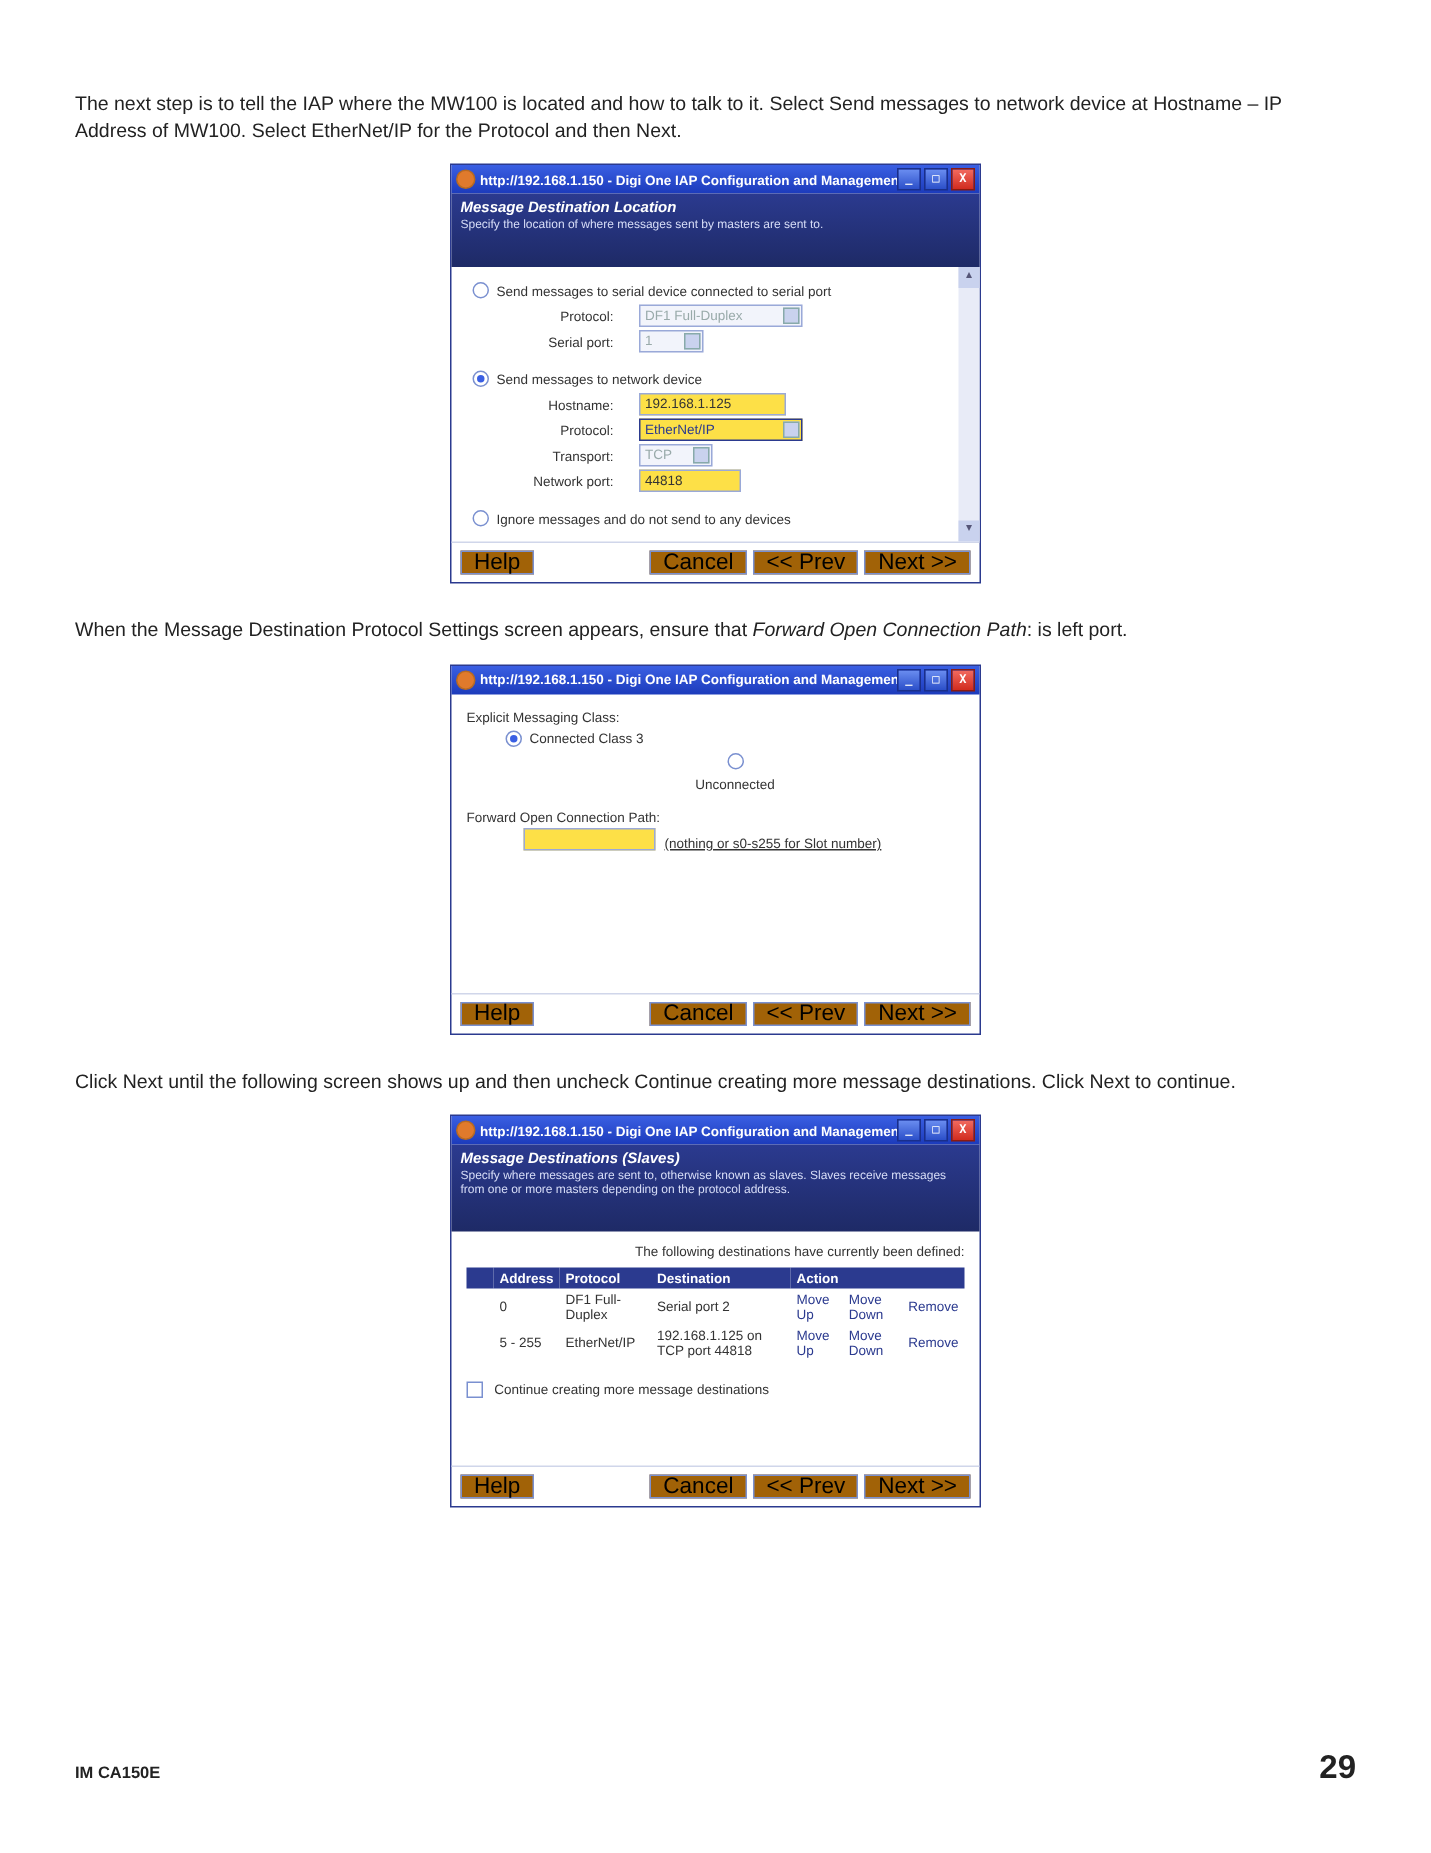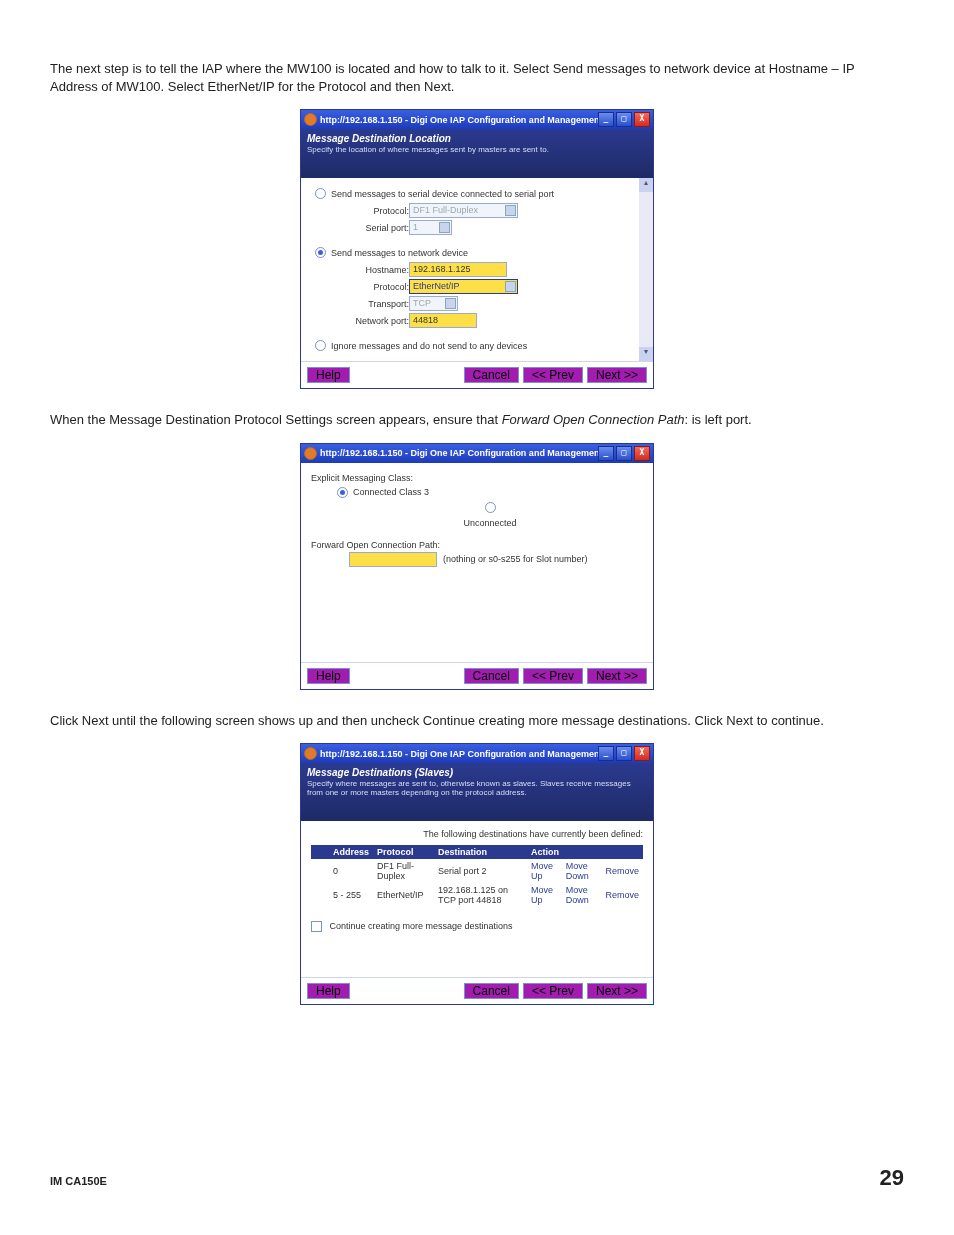--- a/index.html
+++ b/index.html
@@ -74,40 +74,40 @@
   }
   .body-area .scroll-arrow-t, .body-area .scroll-arrow-b {
     position: absolute; right:-14px; width:14px; height:14px;
     background:#c9d2ee; text-align:center; font-size:8px; color:#557;
   }
   .body-area .scroll-arrow-t { top:0; }
   .body-area .scroll-arrow-b { bottom:0; }
   .radio-row { display:flex; align-items:center; gap:5px; margin: 2px 0 4px 4px;}
   .radio { width:9px; height:9px; border:1px solid #7a90d0; border-radius:50%; background:#fff; position:relative;}
   .radio.sel::after{content:"";position:absolute;left:2px;top:2px;width:5px;height:5px;border-radius:50%;background:#3a5fe3;}
-  .frow { display:flex; align-items:center; margin: 2px 0 2px 38px; gap:0;}
+  .frow { display:flex; align-items:center; margin: 2px 0 2px 38px; gap:17px;}
   .frow label { width:60px; text-align:right; }
   .fld {
     border:1px solid #9aa9d8; background:#fde047; height:13px;
     padding:0 3px; font-size:9px; line-height:13px; min-width:90px;
     display:inline-block;
   }
   .fld.drop { min-width:90px; position:relative; padding-right:14px;}
   .fld.drop::after{content:"";position:absolute;right:1px;top:1px;width:11px;height:11px;background:#c9d2ee;border:1px solid #8aa; box-sizing:border-box;}
   .fld.dis { background:#f2f4fb; color:#9aa; }
   .fld.sm { min-width: 24px; }
   .fld.md { min-width: 60px; }
   .fld.blue { color:#2b3a8f; border-color:#2b3a8f;}
   .footer {
     border-top:1px solid #d0d6ea;
     padding:5px 6px;
     display:flex; align-items:center;
   }
   .btn {
-    border:1px solid #7a90d0; background:#a21caf; font-size:12px;
+    border:1px solid #7a90d0; background:#a16207; font-size:15px;
     padding:1px 8px; height:16px; line-height:12px;
   }
   .spacer { flex:1 1 auto; }
   .btn + .btn { margin-left:4px; }
   .section-gap { height:8px; }
   .tbl { width:100%; border-collapse:collapse; font-size:9px; }
   .tbl th { background:#2b3a8f; color:#fff; text-align:left; padding:2px 4px; font-weight:bold;}
   .tbl td { padding:2px 4px; color:#333; }
   .tbl td.link { color:#2b3a8f; }
   .chk { width:9px;height:9px;border:1px solid #7a90d0;background:#fff;display:inline-block;margin-right:5px;vertical-align:middle;}
@@ -215,21 +215,21 @@
       <div class="radio-row" style="margin-left:26px;">
         <span class="radio sel"></span>
         <span>Connected Class 3</span>
       </div>
       <div class="radio-row" style="margin-left:26px;flex-direction:column;">
         <span class="radio"></span>
         <span>Unconnected</span>
       </div>
       <div class="section-gap"></div>
       <div>Forward Open Connection Path:</div>
-      <div style="display:flex;align-items:center;gap:6px;margin:2px 0 0 38px;">
+      <div style="display:flex;align-items:flex-end;gap:6px;margin:2px 0 0 38px;text-decoration:underline;">
         <span class="fld" style="min-width:80px"></span>
         <span>(nothing or s0-s255 for Slot number)</span>
       </div>
     </div>
     <div class="footer">
       <button class="btn">Help</button>
       <span class="spacer"></span>
       <button class="btn">Cancel</button>
       <button class="btn">&lt;&lt; Prev</button>
       <button class="btn">Next &gt;&gt;</button>

